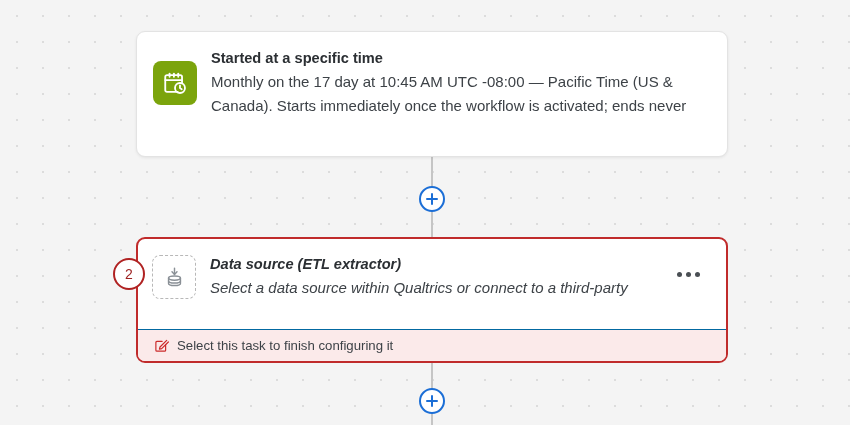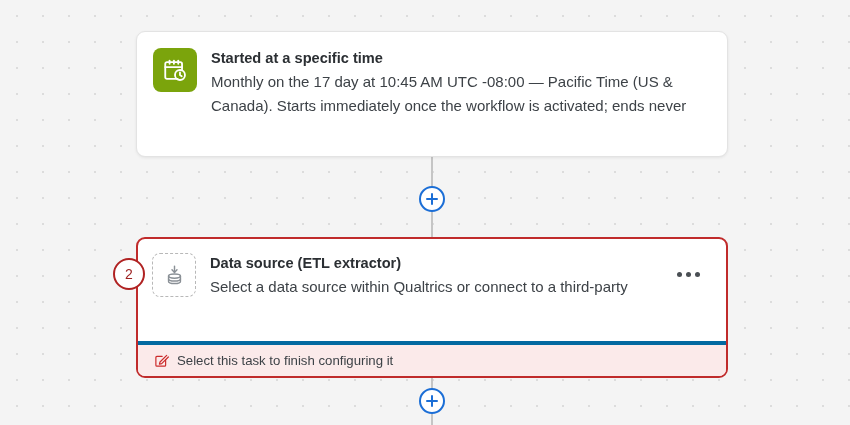--- a/index.html
+++ b/index.html
@@ -81,27 +81,28 @@
     min-height: 126px;
   }
   .card.task {
     top: 237px;
     border: 2px solid #c02b2b;
     min-height: 122px;
   }
 
   .card-body {
     display: flex;
-    align-items: flex-start;
+    align-items: center;
     padding: 16px 16px 14px 16px;
     position: relative;
   }
   .card.task .card-body {
-    padding: 14px 16px 16px 14px;
+    padding: 2px 16px 16px 14px;
     min-height: 72px;
+    font-style: italic;
   }
 
   
   .icon-tile {
     flex: 0 0 auto;
     width: 44px;
     height: 44px;
     border-radius: 8px;
     display: flex;
     align-items: center;
@@ -153,21 +154,21 @@
     width: 5px;
     height: 5px;
     border-radius: 50%;
     background: #4a4f54;
     display: block;
   }
 
   
   .warning-bar {
     background: #fbeaea;
-    border-top: 4px solid #0369a1;
+    border-top: 1px solid #0369a1;
     display: flex;
     align-items: center;
     padding: 7px 16px 7px 16px;
     gap: 8px;
   }
   .warning-text {
     font-size: 13.2px;
     color: #3d4247;
     line-height: 1.3;
   }

